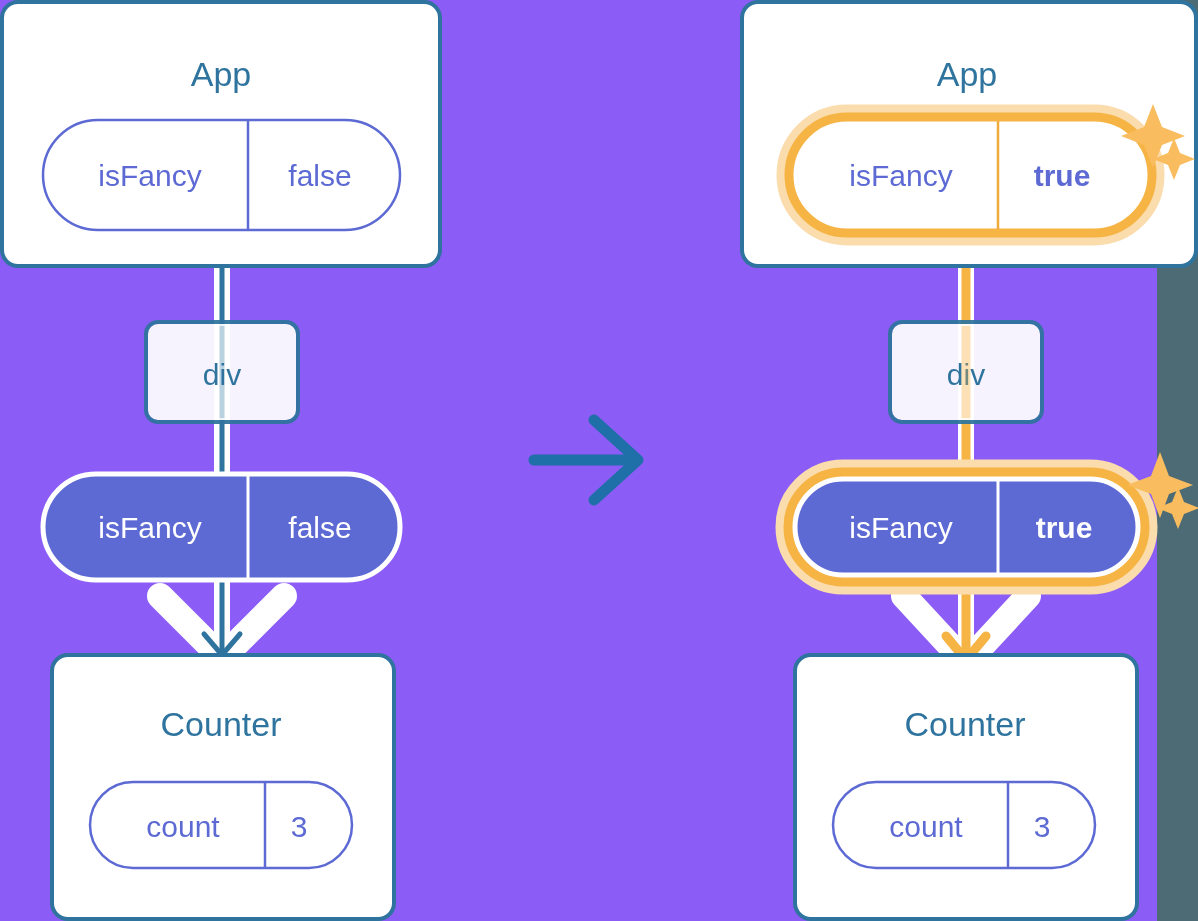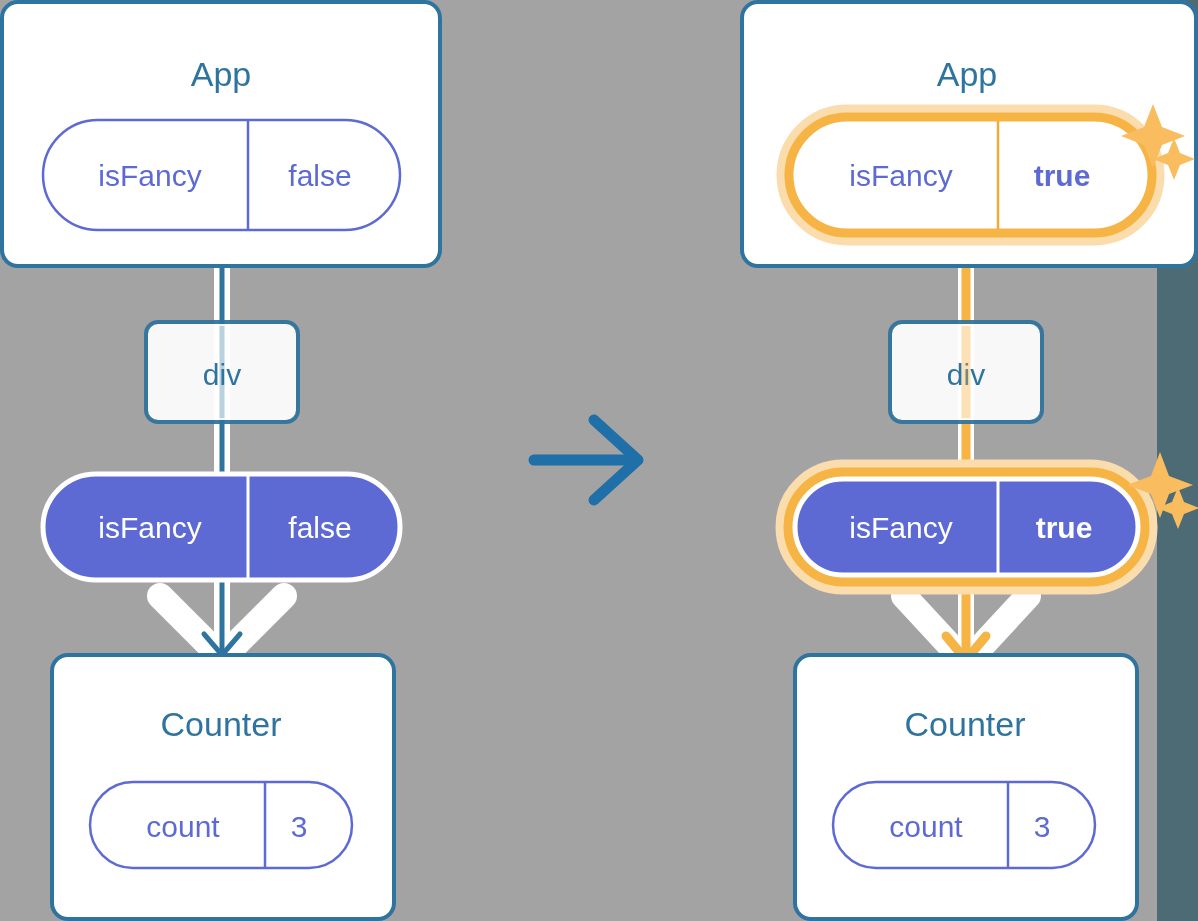--- a/index.html
+++ b/index.html
@@ -10,21 +10,21 @@
   body {
     width: 1198px;
     height: 921px;
     overflow: hidden;
     font-family: "Liberation Sans", sans-serif;
   }
   #stage {
     position: relative;
     width: 1157px;
     height: 921px;
-    background: #a3a3a3;
+    background: #8b5cf6;
   }
   #stage svg.layer {
     position: absolute;
     left: 0;
     top: 0;
     width: 1198px;
     height: 921px;
   }
   .card-title {
     font-size: 34px;

